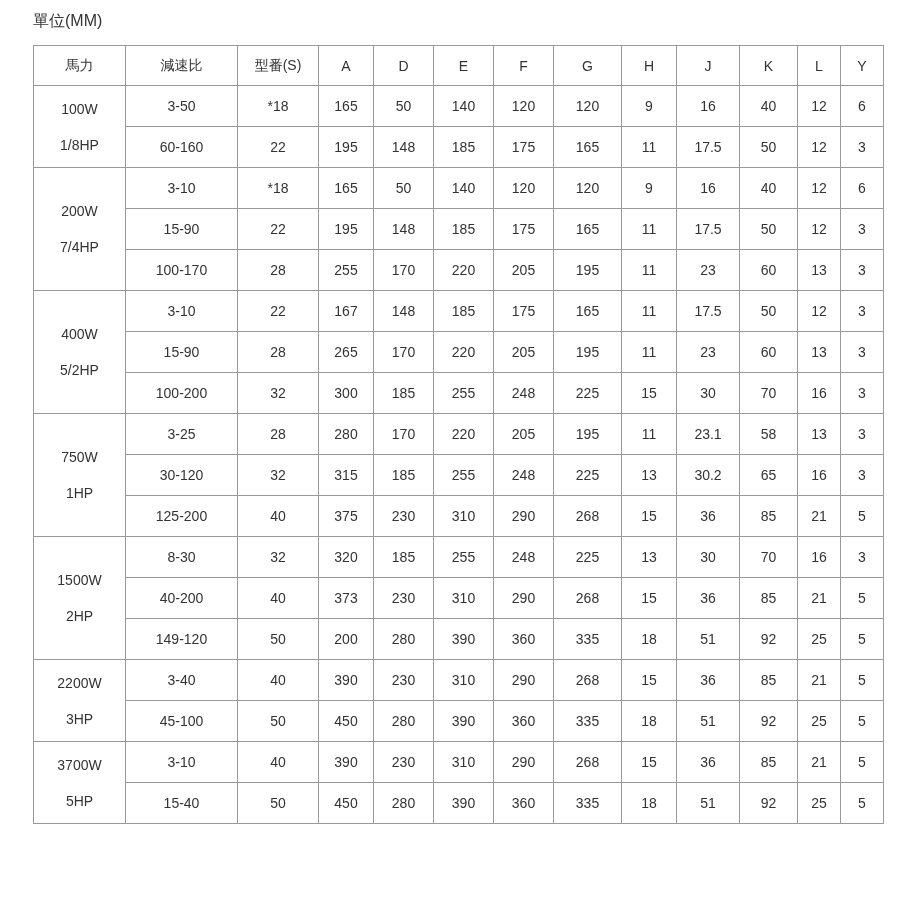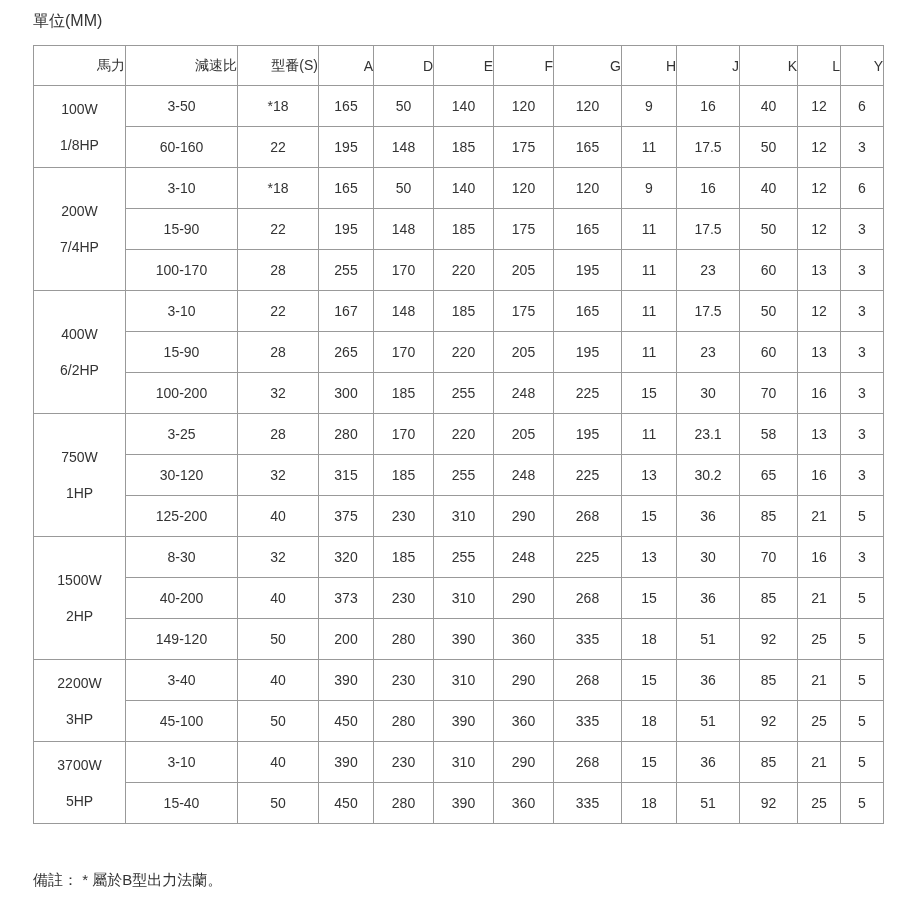--- a/index.html
+++ b/index.html
@@ -34,21 +34,21 @@
   .spec-table td {
     border: 1px solid #999999;
     text-align: center;
     vertical-align: middle;
     font-size: 14px;
     font-weight: normal;
     color: #333333;
     padding: 0;
     overflow: hidden;
   }
-  .spec-table thead th { height: 40px; font-size: 14px; text-align: right; }
+  .spec-table thead th { height: 40px; font-size: 14px; }
   .spec-table tbody td { height: 41px; }
 
   .power-cell div { line-height: 1; }
   .power-cell div + div { margin-top: 22px; }
 
   .footnote {
     position: absolute;
     left: 33px;
     top: 871px;
     font-size: 15px;
@@ -185,21 +185,21 @@
           <td>195</td>
           <td>11</td>
           <td>23</td>
           <td>60</td>
           <td>13</td>
           <td>3</td>
         </tr>
         <tr>
           <td rowspan="3" class="power-cell">
             <div>400W</div>
-            <div>6/2HP</div>
+            <div>5/2HP</div>
           </td>
           <td>3-10</td>
           <td>22</td>
           <td>167</td>
           <td>148</td>
           <td>185</td>
           <td>175</td>
           <td>165</td>
           <td>11</td>
           <td>17.5</td>
@@ -387,15 +387,14 @@
           <td>335</td>
           <td>18</td>
           <td>51</td>
           <td>92</td>
           <td>25</td>
           <td>5</td>
         </tr>
       </tbody>
   </table>
 
-  <div class="footnote">備註：  * 屬於B型出力法蘭。</div>
 
 </div>
 
 </body></html>

